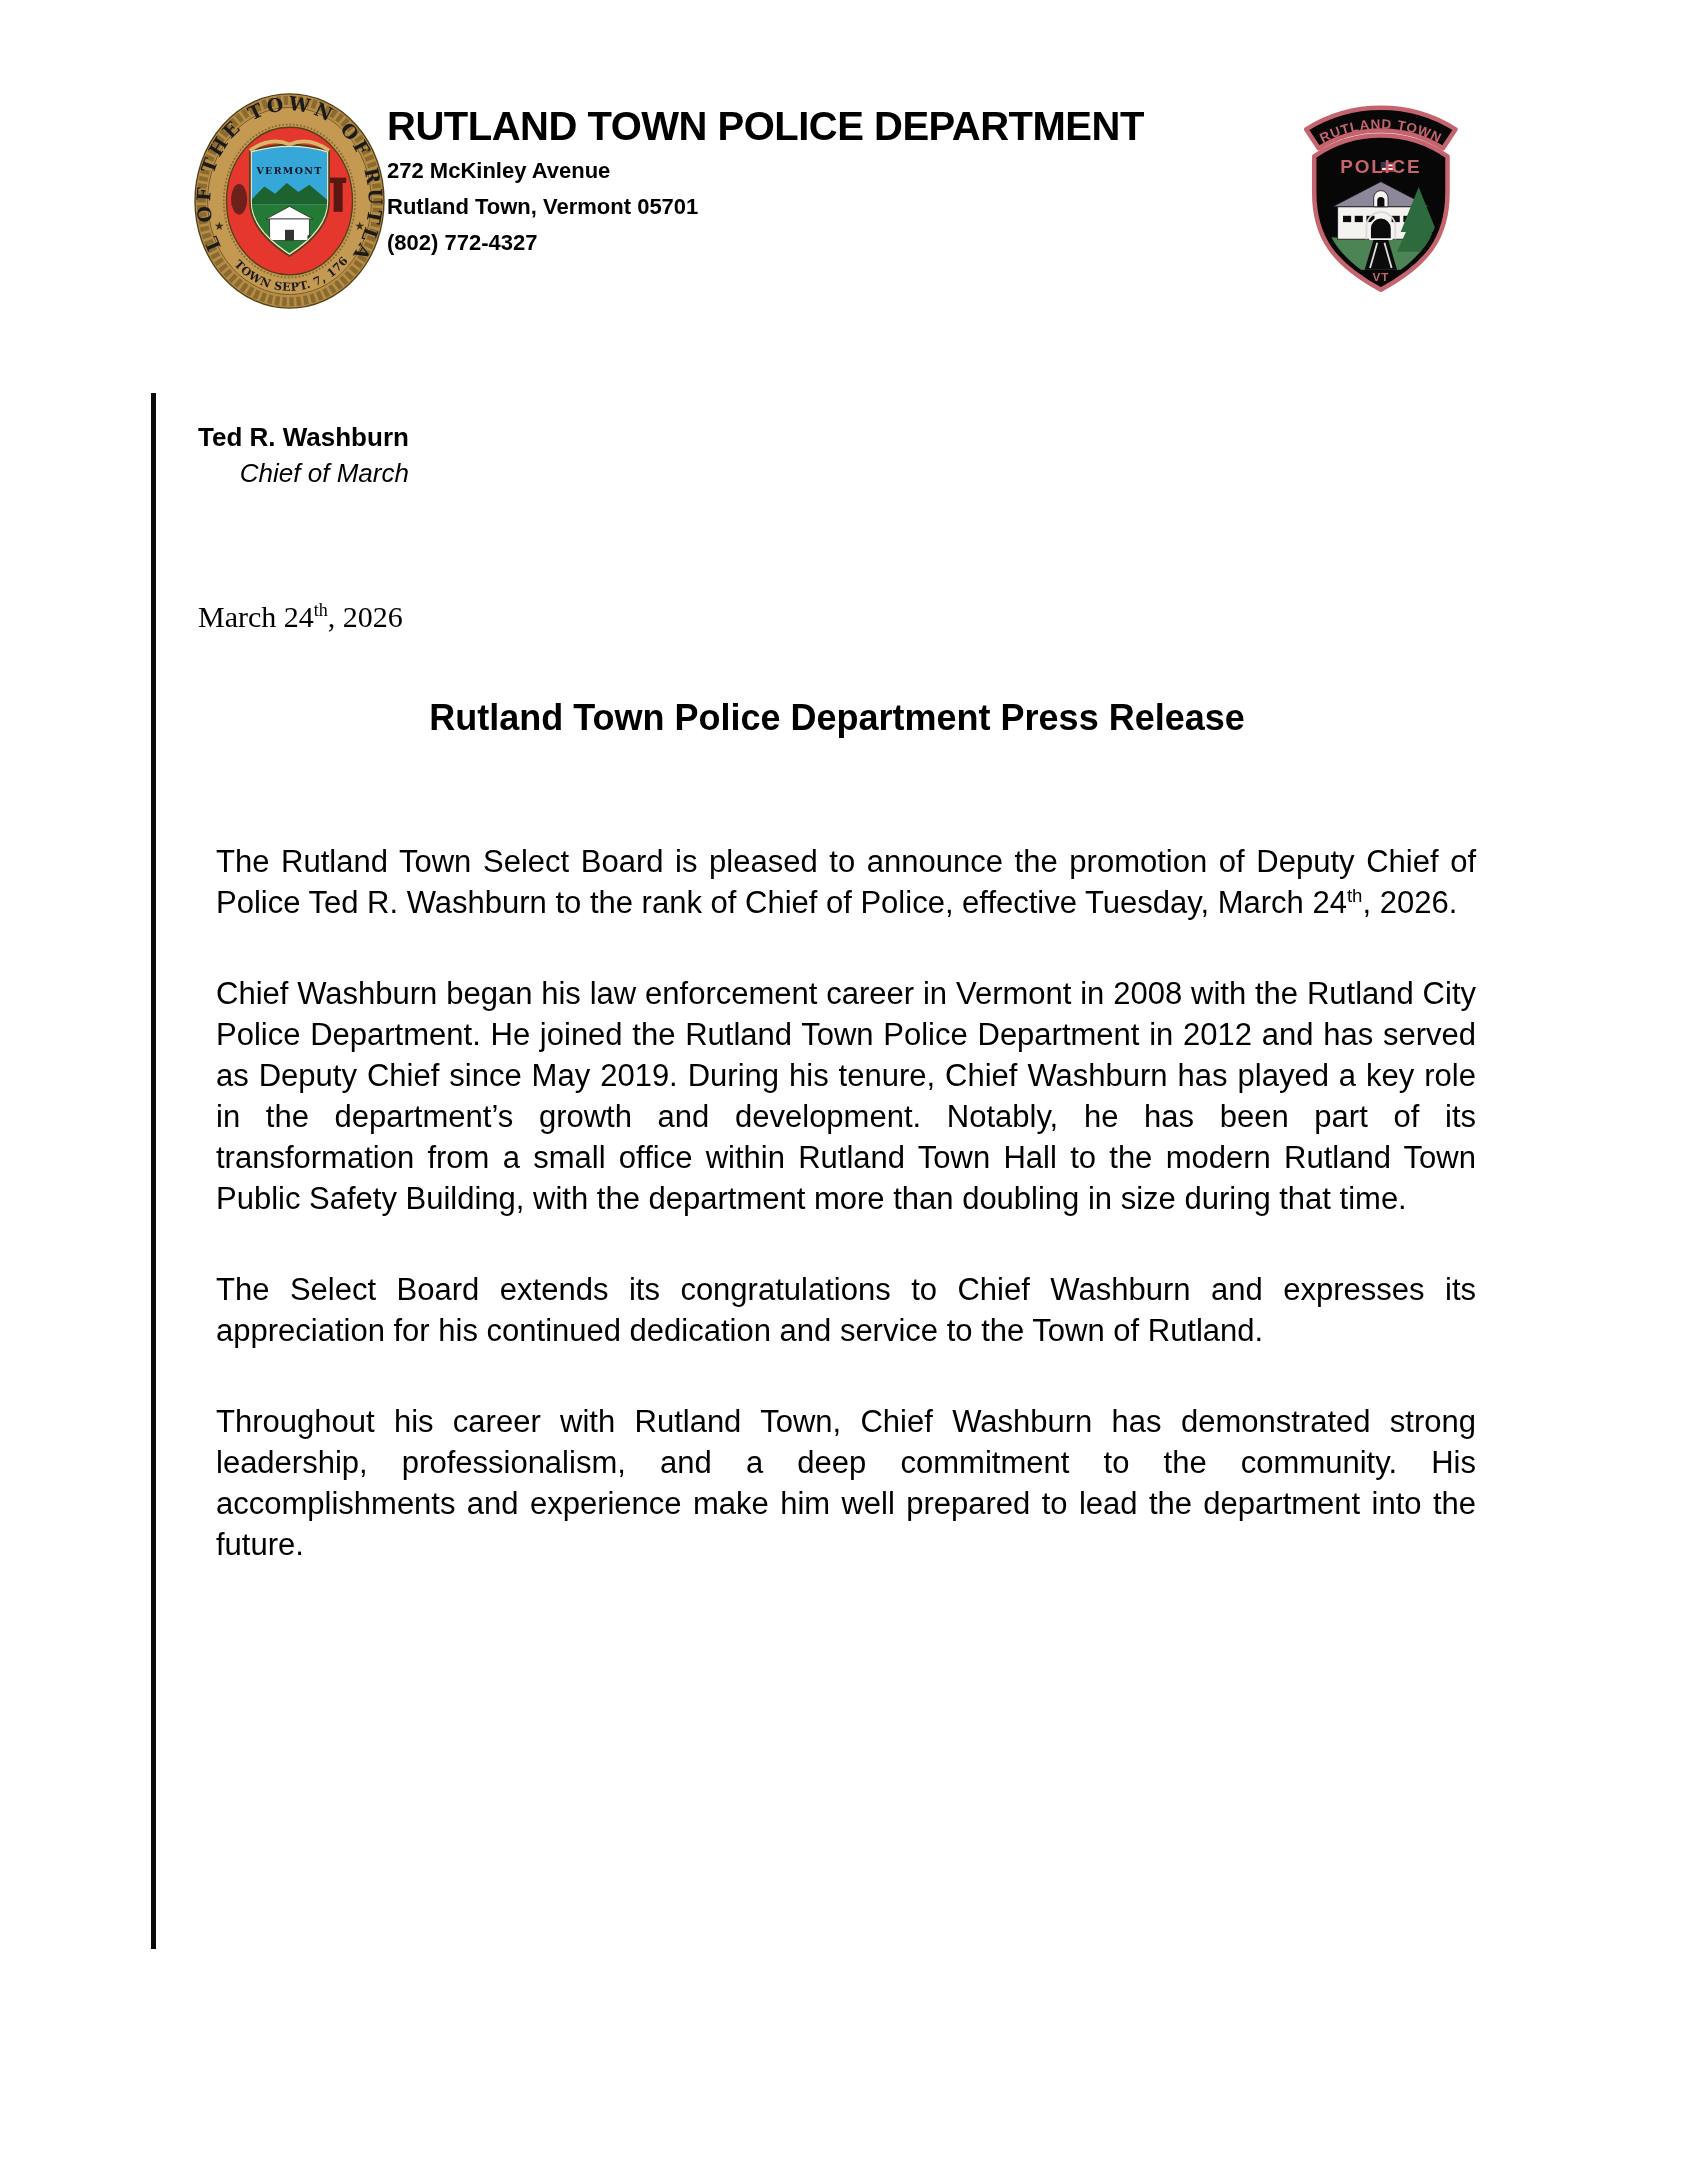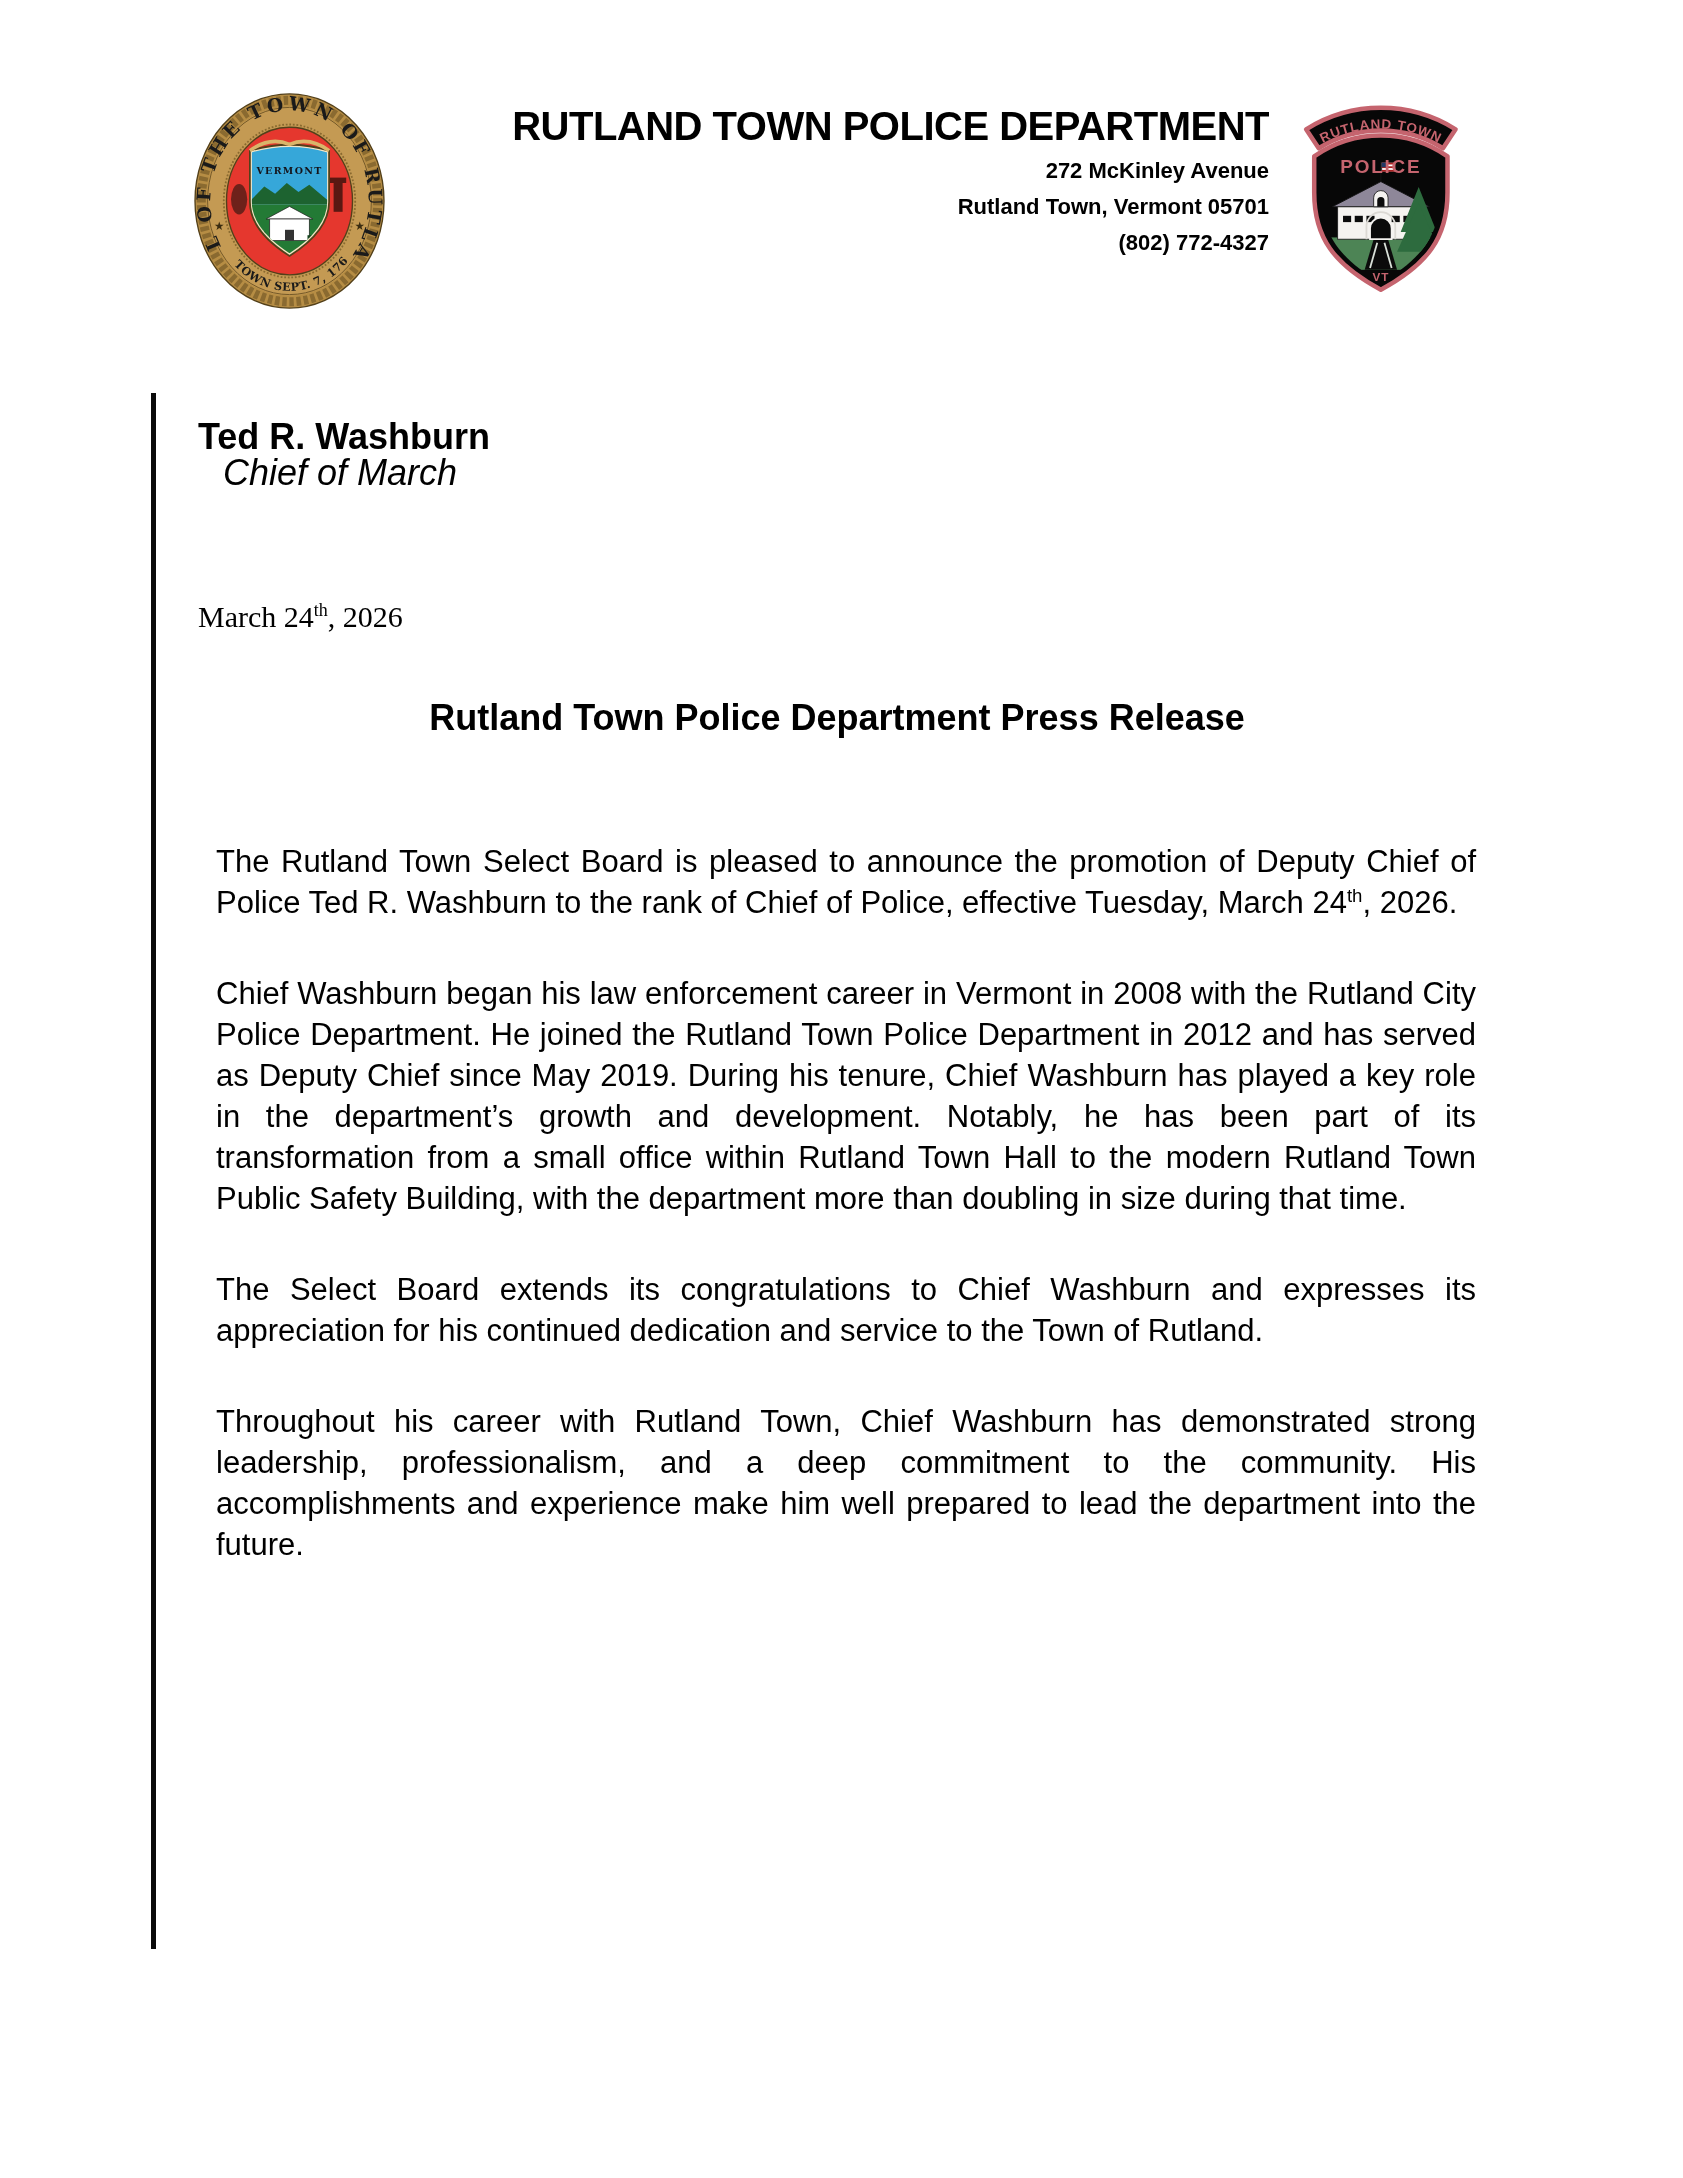--- a/index.html
+++ b/index.html
@@ -3,27 +3,27 @@
 <meta charset="utf-8">
 <style>
   html,body{margin:0;padding:0;background:#ffffff;}
   .page{
     position:relative;width:1683px;height:2178px;background:#ffffff;
     font-family:"Liberation Sans",sans-serif;color:#000;overflow:hidden;
   }
   
   .seal{position:absolute;left:194px;top:93px;width:191px;height:218px;}
   .patch{position:absolute;left:1298px;top:104px;width:163px;height:194px;}
-  .header-text{position:absolute;left:387px;top:104px;width:882px;text-align:right;}
+  .header-text{position:absolute;left:387px;top:104px;width:882px;text-align:left;}
   .header-title{font-size:40px;font-weight:bold;line-height:45px;letter-spacing:-0.5px;}
   .header-address{margin-top:4px;font-size:22px;font-weight:bold;line-height:36px;}
   
   .vrule{position:absolute;left:151px;top:393px;width:4.5px;height:1556px;background:#0a0a0a;}
   
-  .sender{position:absolute;left:198px;top:419px;font-size:36px;line-height:36px;}
+  .sender{position:absolute;left:198px;top:419px;font-size:26px;line-height:36px;text-align:right;}
   .sender-name{font-weight:bold;}
   .sender-title{font-style:italic;padding-left:25px;}
   .date-line{position:absolute;left:198px;top:599px;font-size:30px;line-height:36px;font-family:Liberation Serif, serif;}
   .doc-title{position:absolute;left:198px;top:700px;width:1278px;text-align:center;
              font-size:36px;font-weight:bold;line-height:36px;}
   .body-text{position:absolute;left:198px;top:841px;width:1278px;
              font-size:31px;line-height:41px;text-align:justify;}
   .body-text p{margin:0 0 50px 18px;}
   sup{font-size:0.6em;line-height:0;vertical-align:super;}
   svg text{user-select:none;}

